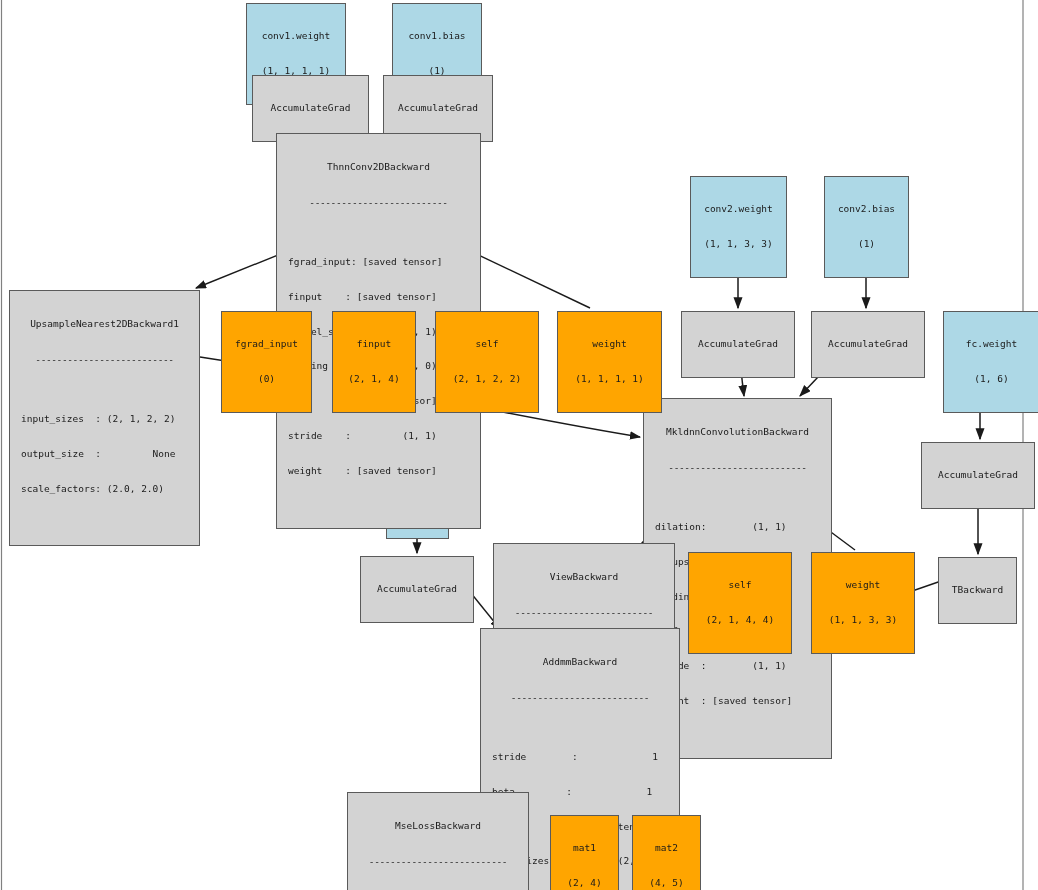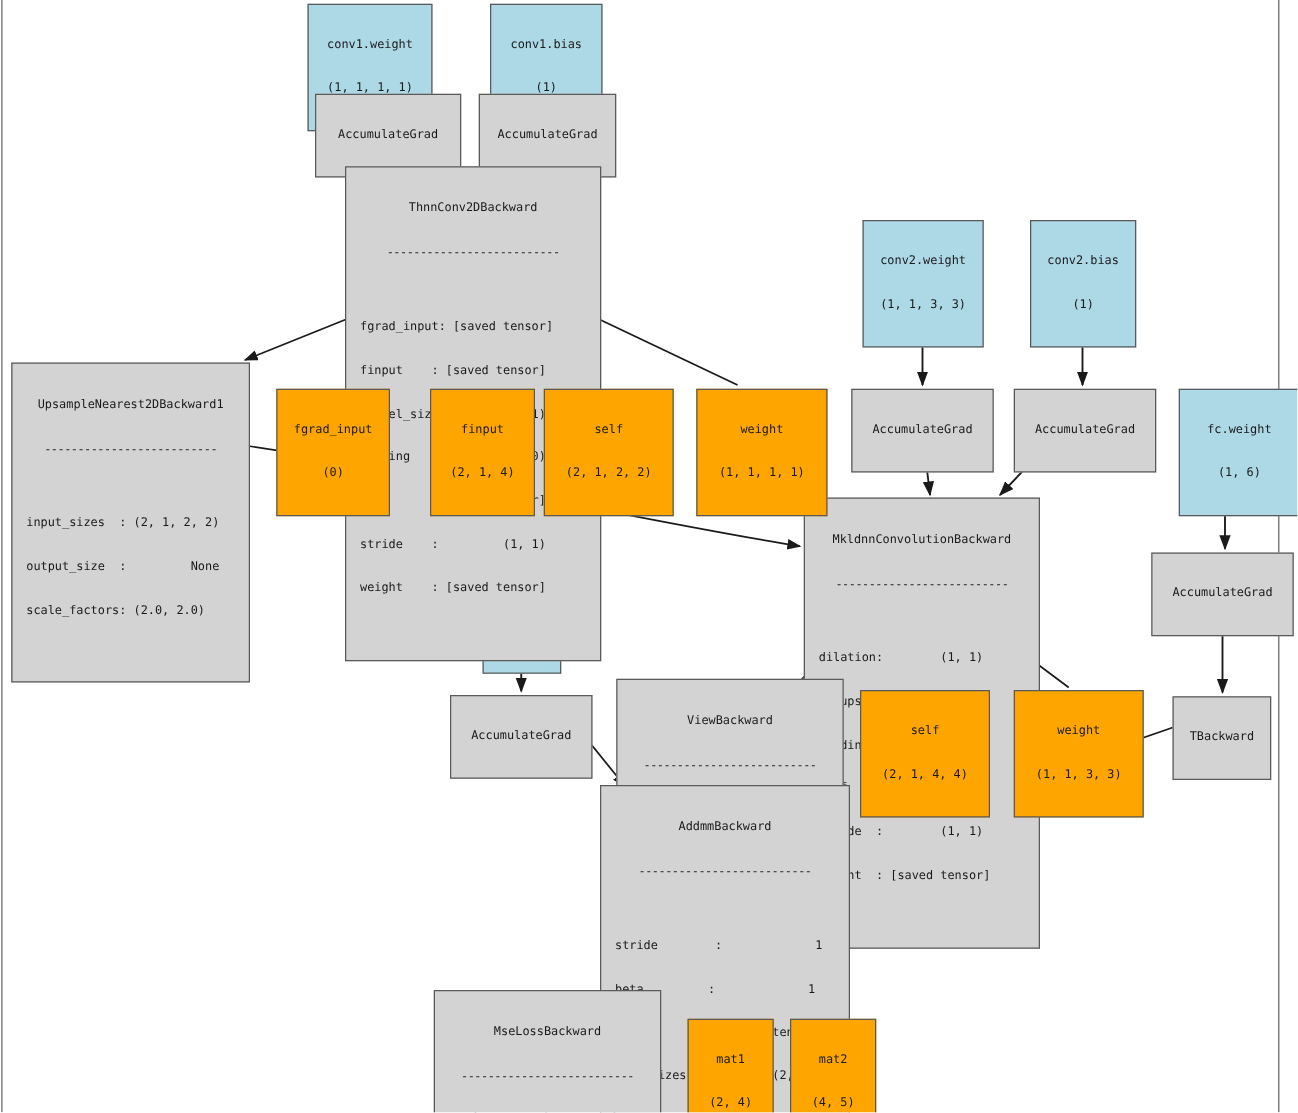--- a/index.html
+++ b/index.html
@@ -254,21 +254,21 @@
     <span class="title">MseLossBackward</span>
     <span class="rule">--------------------------</span>
     
   </div>
 
   <div class="node tensor" style="left:221px; top:311px; width:91px;">
     <span class="lineval">fgrad_input</span>
     <span class="lineval">(0)</span>
   </div>
 
-  <div class="node tensor" style="left:344px; top:311px; width:84px;">
+  <div class="node tensor" style="left:332px; top:311px; width:84px;">
     <span class="lineval">finput</span>
     <span class="lineval">(2, 1, 4)</span>
   </div>
 
   <div class="node tensor" style="left:435px; top:311px; width:104px;">
     <span class="lineval">self</span>
     <span class="lineval">(2, 1, 2, 2)</span>
   </div>
 
   <div class="node tensor" style="left:557px; top:311px; width:105px;">

